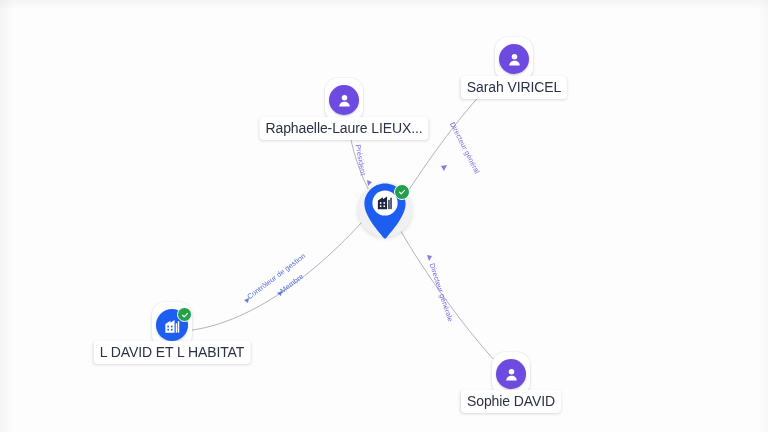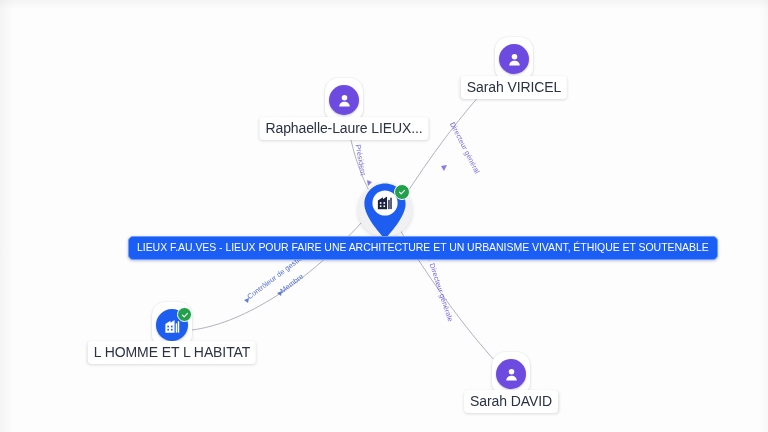--- a/index.html
+++ b/index.html
@@ -178,42 +178,42 @@
   </div>
 
   <div class="node" style="left:511px;top:374px;">
     <div class="halo p"></div>
     <div class="avatar-person">
       <svg viewBox="0 0 24 24">
         <circle cx="12" cy="8" r="3.9" fill="#ffffff"></circle>
         <path d="M4.6 20.5c0-4.1 3.3-6.6 7.4-6.6s7.4 2.5 7.4 6.6z" fill="#ffffff"></path>
       </svg>
     </div>
-    <div class="nlabel" style="top:31px;">Sarah DAVID</div>
+    <div class="nlabel" style="top:31px;">Sophie DAVID</div>
   </div>
 
   <div class="node" style="left:172px;top:325px;">
     <div class="halo c"></div>
     <div class="avatar-company">
       <svg viewBox="0 0 24 24">
         <path d="M3 21V10.2L9.4 6v2.4L14.6 5.2V21z" fill="#ffffff"></path>
         <rect x="16.1" y="9.3" width="1.8" height="11.7" fill="#ffffff"></rect>
         <rect x="18.7" y="6.6" width="1.8" height="14.4" fill="#ffffff"></rect>
         <rect x="5.5" y="12.2" width="2" height="2.2" fill="#1d5ef0"></rect>
         <rect x="10.1" y="12.2" width="2" height="2.2" fill="#1d5ef0"></rect>
         <rect x="5.5" y="16.2" width="2" height="2.2" fill="#1d5ef0"></rect>
         <rect x="10.1" y="16.2" width="2" height="2.2" fill="#1d5ef0"></rect>
       </svg>
       <div class="badge">
         <svg viewBox="0 0 24 24">
           <path d="M4.5 12.6l5 5.2L19.6 6.9" fill="none" stroke="#ffffff" stroke-width="3.4" stroke-linecap="round" stroke-linejoin="round"></path>
         </svg>
       </div>
     </div>
-    <div class="nlabel" style="top:32px;">L HOMME ET L HABITAT</div>
+    <div class="nlabel" style="top:32px;">L DAVID ET L HABITAT</div>
   </div>
 
   <div class="node" style="left:385px;top:212px;">
     <div class="pin-wrap">
       <div class="pin-halo"></div>
       <svg class="pin-svg" viewBox="0 0 46 58">
         <path d="M23 1.5C11.6 1.5 2.4 10.6 2.4 21.9c0 12.6 15.2 28.5 19.2 33.8a1.8 1.8 0 0 0 2.8 0C28.4 50.4 43.6 34.5 43.6 21.9 43.6 10.6 34.4 1.5 23 1.5z" fill="#1d5ef0"></path>
         <circle cx="23" cy="21" r="12.6" fill="#ffffff"></circle>
       </svg>
       <svg class="pin-icon" viewBox="0 0 24 24">
@@ -226,15 +226,14 @@
         <rect x="10.1" y="16.2" width="2" height="2.2" fill="#ffffff"></rect>
       </svg>
       <div class="pin-badge">
         <svg viewBox="0 0 24 24">
           <path d="M4.5 12.6l5 5.2L19.6 6.9" fill="none" stroke="#ffffff" stroke-width="3.4" stroke-linecap="round" stroke-linejoin="round"></path>
         </svg>
       </div>
     </div>
   </div>
 
-  <div class="main-label" style="left:128px;top:236px;">LIEUX F.AU.VES - LIEUX POUR FAIRE UNE ARCHITECTURE ET UN URBANISME VIVANT, ÉTHIQUE ET SOUTENABLE</div>
 
 </div>
 
 </body></html>

